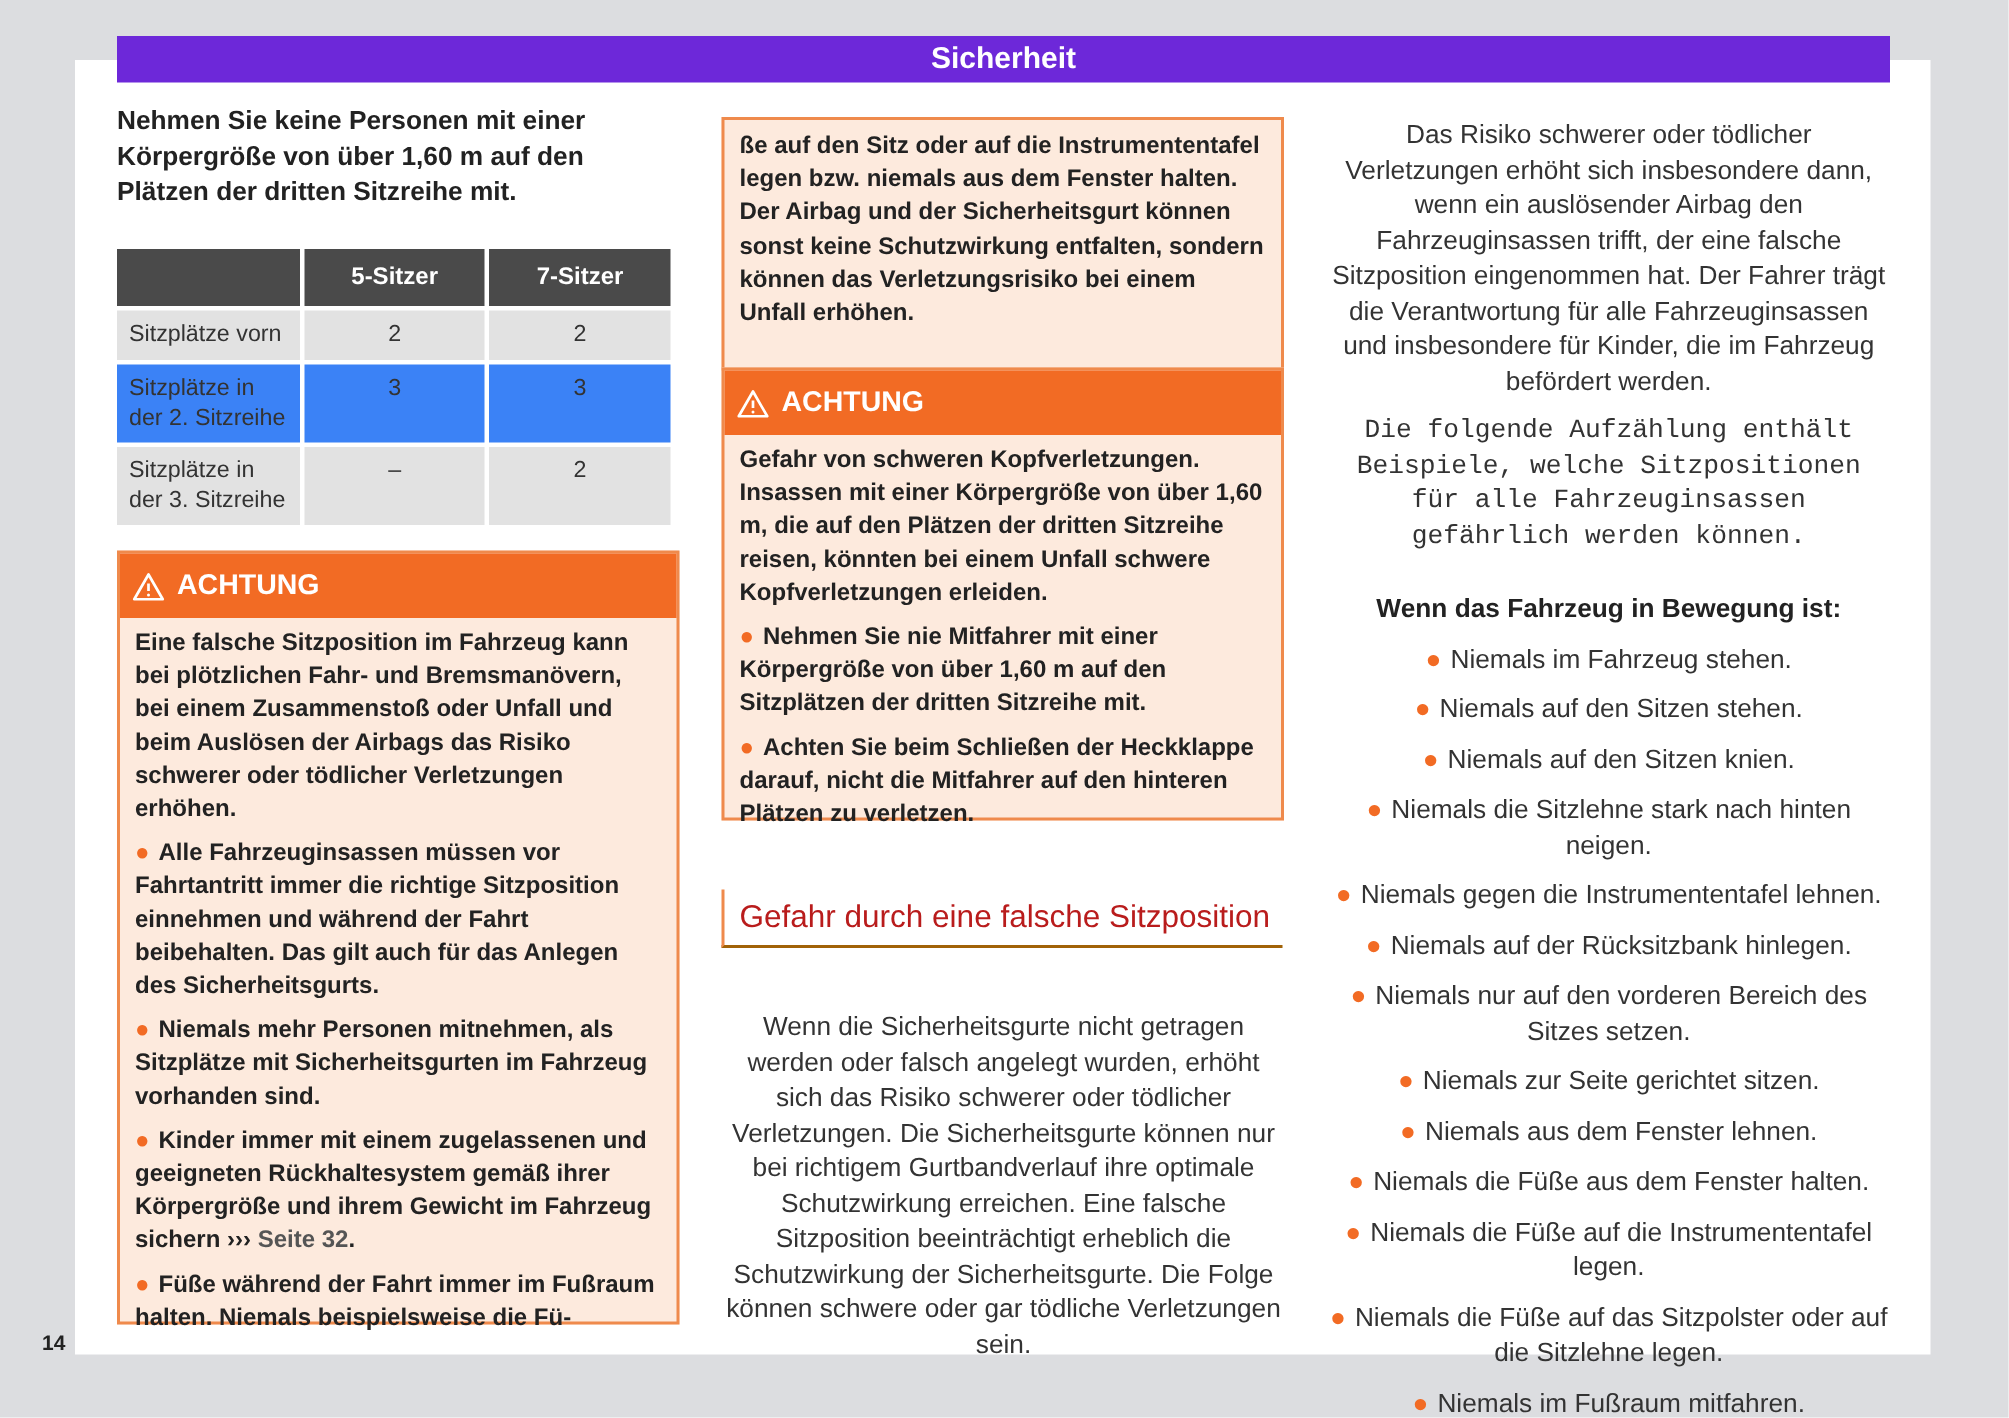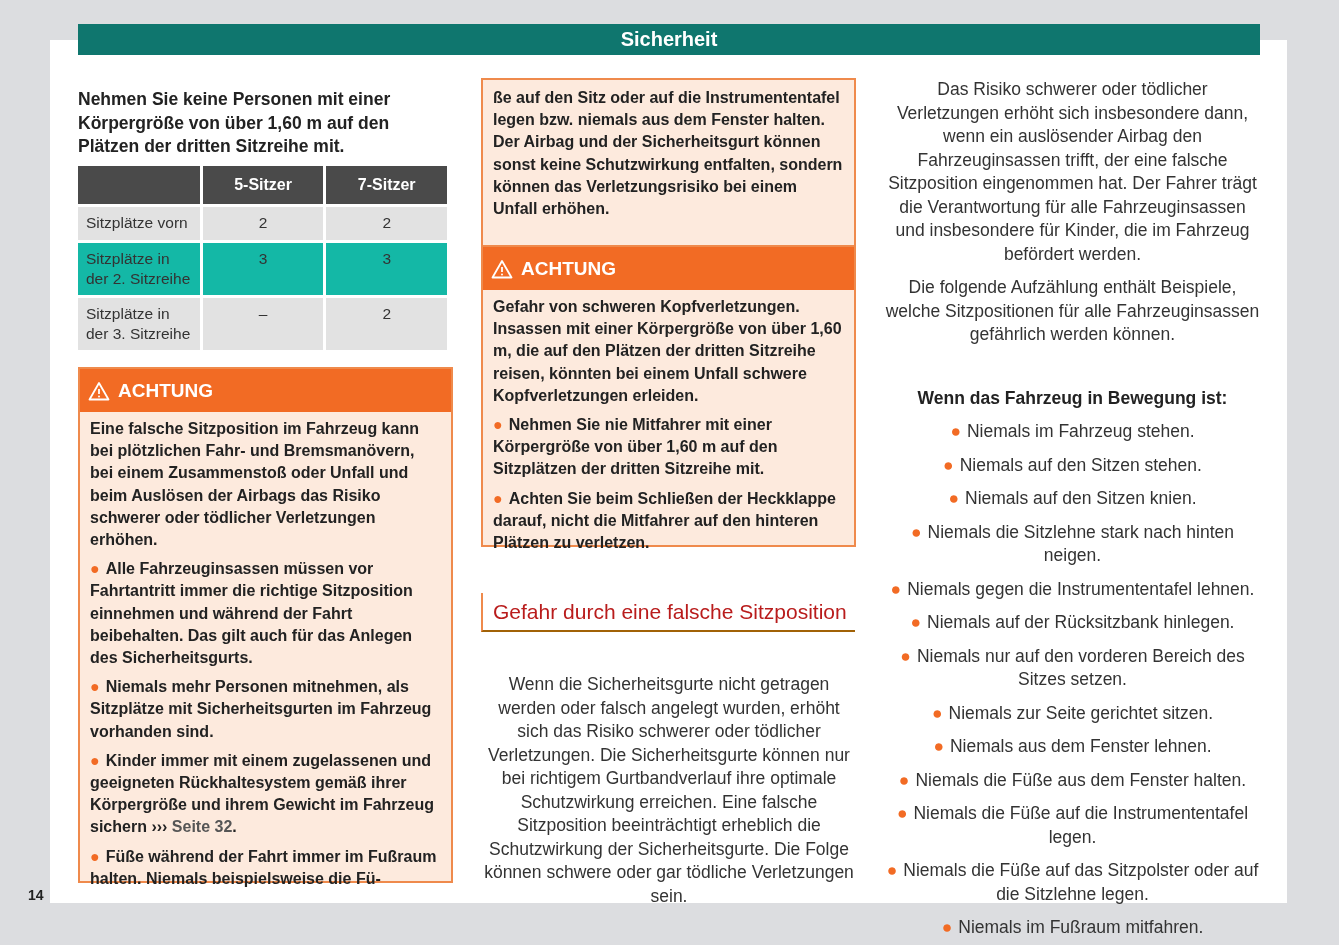--- a/index.html
+++ b/index.html
@@ -8,52 +8,52 @@
     position: relative; overflow: hidden;
     font-family: "Liberation Sans", "DejaVu Sans", sans-serif;
     color: #222;
   }
   .page {
     position: absolute; left: 50px; top: 40px; width: 1237px; height: 863px;
     background: #ffffff;
   }
   .top-bar {
     position: absolute; left: 78px; top: 24px; width: 1182px; height: 31px;
-    background: #0f766e; color: #fff; text-align: center;
+    background: #6d28d9; color: #fff; text-align: center;
     font-size: 20px; font-weight: bold; line-height: 31px;
   }
   .page-number {
     position: absolute; left: 28px; top: 887px; font-size: 14px; font-weight: bold; color: #222;
   }
   .col { position: absolute; top: 0; }
   .col1 { left: 78px; width: 375px; }
   .col2 { left: 481px; width: 376px; }
   .col3 { left: 885px; width: 375px; }
 
   .intro-bold {
-    position: absolute; top: 88px; left: 0; width: 370px;
+    position: absolute; top: 69px; left: 0; width: 370px;
     font-size: 17.5px; font-weight: bold; line-height: 23.5px; color: #222;
   }
 
   table.seats {
     position: absolute; top: 163px; left: 0; width: 375px;
     border-collapse: separate; border-spacing: 3px; margin-left: -3px;
     font-size: 15.5px; color: #333;
   }
   table.seats th {
     background: #4a4a4a; color: #fff; font-weight: bold; font-size: 16px;
     height: 38px; text-align: center; padding: 0;
   }
   table.seats td {
     vertical-align: top; padding: 6px 8px; line-height: 20px;
   }
   table.seats td.label { width: 107px; text-align: left; }
   table.seats td.val { text-align: center; width: 107px; }
   table.seats tr.r1 td { background: #e2e2e2; height: 21px; }
-  table.seats tr.r2 td { background: #14b8a6; height: 40px; }
+  table.seats tr.r2 td { background: #3b82f6; height: 40px; }
   table.seats tr.r3 td { background: #e2e2e2; height: 40px; }
 
   .warn-box {
     position: absolute; left: 0; width: 375px; box-sizing: border-box;
     border: 2px solid #ef8a4c; background: #fdeadd;
   }
   .warn-head {
     background: #f26b24; color: #fff; font-weight: bold; font-size: 19px;
     height: 43px; line-height: 30px; padding-left: 8px;
     display: flex; align-items: center; gap: 8px;
@@ -166,21 +166,21 @@
   <div class="section-heading" style="top:593px;">Gefahr durch eine falsche Sitzposition</div>
 
   <div class="body-text" style="top:673px;">
     <p>Wenn die Sicherheitsgurte nicht getragen werden oder falsch angelegt wurden, erhöht sich das Risiko schwerer oder tödlicher Verletzungen. Die Sicherheitsgurte können nur bei richtigem Gurtbandverlauf ihre optimale Schutzwirkung erreichen. Eine falsche Sitzposition beeinträchtigt erheblich die Schutzwirkung der Sicherheitsgurte. Die Folge können schwere oder gar tödliche Verletzungen sein.</p>
   </div>
 </div>
 
 <div class="col col3">
   <div class="body-text" style="top:78px; width:375px;">
     <p>Das Risiko schwerer oder tödlicher Verletzungen erhöht sich insbesondere dann, wenn ein auslösender Airbag den Fahrzeuginsassen trifft, der eine falsche Sitzposition eingenommen hat. Der Fahrer trägt die Verantwortung für alle Fahrzeuginsassen und insbesondere für Kinder, die im Fahrzeug befördert werden.</p>
-    <p style="margin-bottom:40px;">Die folgende Aufzählung enthält Beispiele, welche Sitzpositionen für alle Fahrzeuginsassen gefährlich werden können.</p>
+    <p style="margin-bottom:24px;font-family:Liberation Mono, monospace;">Die folgende Aufzählung enthält Beispiele, welche Sitzpositionen für alle Fahrzeuginsassen gefährlich werden können.</p>
     <p class="sub-heading">Wenn das Fahrzeug in Bewegung ist:</p>
     <div>
       <p class="list-item"><span class="bullet">●</span><span>Niemals im Fahrzeug stehen.</span></p>
       <p class="list-item"><span class="bullet">●</span><span>Niemals auf den Sitzen stehen.</span></p>
       <p class="list-item"><span class="bullet">●</span><span>Niemals auf den Sitzen knien.</span></p>
       <p class="list-item"><span class="bullet">●</span><span>Niemals die Sitzlehne stark nach hinten neigen.</span></p>
       <p class="list-item"><span class="bullet">●</span><span>Niemals gegen die Instrumententafel lehnen.</span></p>
       <p class="list-item"><span class="bullet">●</span><span>Niemals auf der Rücksitzbank hinlegen.</span></p>
       <p class="list-item"><span class="bullet">●</span><span>Niemals nur auf den vorderen Bereich des Sitzes setzen.</span></p>
       <p class="list-item"><span class="bullet">●</span><span>Niemals zur Seite gerichtet sitzen.</span></p>

